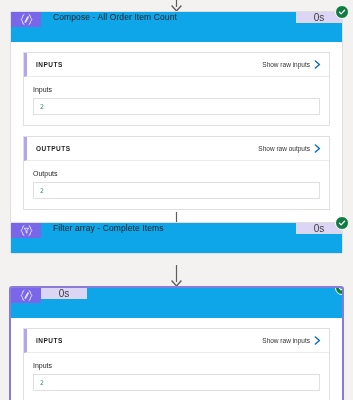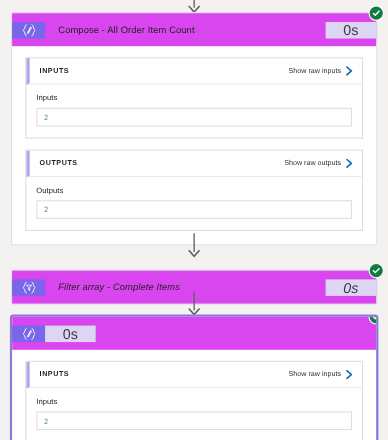--- a/index.html
+++ b/index.html
@@ -40,23 +40,23 @@
     border-radius: 2px;
   }
   .card.selected {
     border: 1px solid #8a7bd8;
     box-shadow: 0 0 0 1px #8a7bd8;
   }
   .card.collapsed { border-color: #e1dfdd; }
 
   .card-header {
     display: flex;
-    align-items: center;
+    align-items: flex-start;
     height: 30px;
-    background: #d946ef;
+    background: #0ea5e9;
     position: relative;
   }
 
   .card-icon {
     width: 30px;
     min-width: 30px;
     background: #7a66e8;
     display: flex;
     align-items: center;
     justify-content: center;
@@ -76,21 +76,21 @@
     overflow: hidden;
   }
 
   .card-duration {
     width: 46px;
     min-width: 46px;
     background: #ddd5f4;
     display: flex;
     align-items: center;
     justify-content: center;
-    font-size: 13px;
+    font-size: 10px;
     color: #3b3a39;
   }
 
   .status-badge {
     position: absolute;
     top: -7px;
     right: -7px;
     width: 14px;
     height: 14px;
     border-radius: 50%;
@@ -234,21 +234,21 @@
     </div>
   </div>
 
   <div class="connector" style="top:212px;height:22px;">
     <svg width="13" height="22" viewBox="0 0 13 22" aria-hidden="true">
       <line x1="6.5" y1="0" x2="6.5" y2="17" stroke="#605e5c" stroke-width="1.2"></line>
       <path d="M1.6 15.5 L6.5 21 L11.4 15.5" fill="none" stroke="#605e5c" stroke-width="1.4"></path>
     </svg>
   </div>
 
-  <div class="card collapsed" style="top:245px;font-style:italic;">
+  <div class="card collapsed" style="top:222px;">
     <div class="card-header">
       <div class="card-icon">
         <svg width="15" height="15" viewBox="0 0 20 20" aria-hidden="true">
           <path d="M6.6 3.2 C4.6 3.6 5.2 7.6 3.6 9.0 C2.6 9.7 2.6 10.3 3.6 11.0 C5.2 12.4 4.6 16.4 6.6 16.8" fill="none" stroke="#ffffff" stroke-width="1.15" stroke-linecap="round"></path>
           <path d="M13.4 3.2 C15.4 3.6 14.8 7.6 16.4 9.0 C17.4 9.7 17.4 10.3 16.4 11.0 C14.8 12.4 15.4 16.4 13.4 16.8" fill="none" stroke="#ffffff" stroke-width="1.15" stroke-linecap="round"></path>
           <path d="M7.0 7.0 L13.0 7.0 L10.6 10.2 L10.6 13.6 L9.4 12.7 L9.4 10.2 Z" fill="none" stroke="#ffffff" stroke-width="1" stroke-linejoin="round"></path>
         </svg>
       </div>
       <div class="card-title">Filter array - Complete Items</div>
       <div class="card-duration">0s</div>

